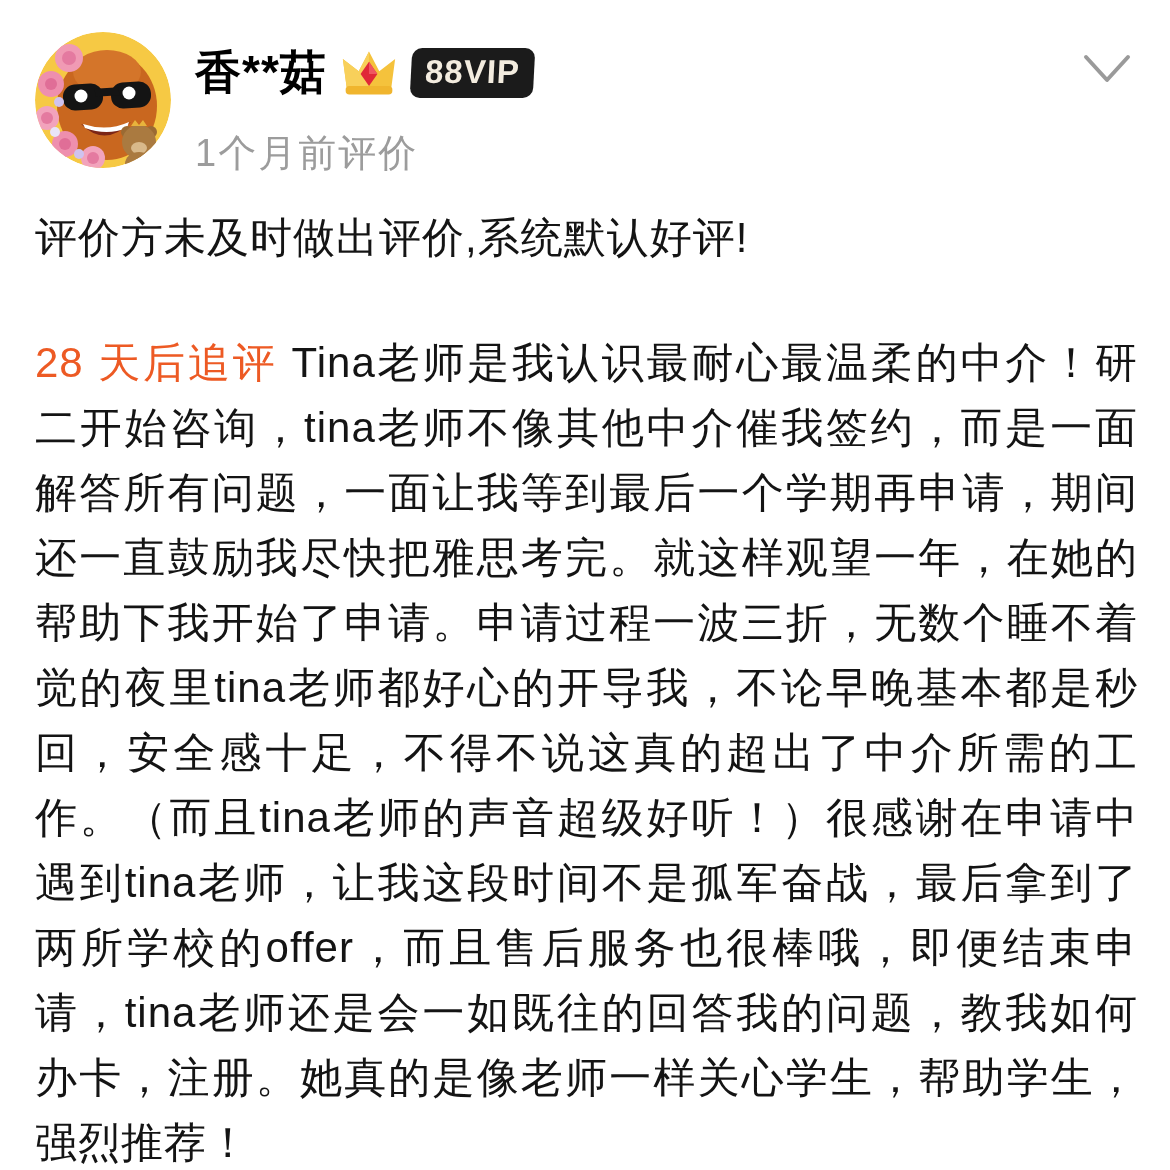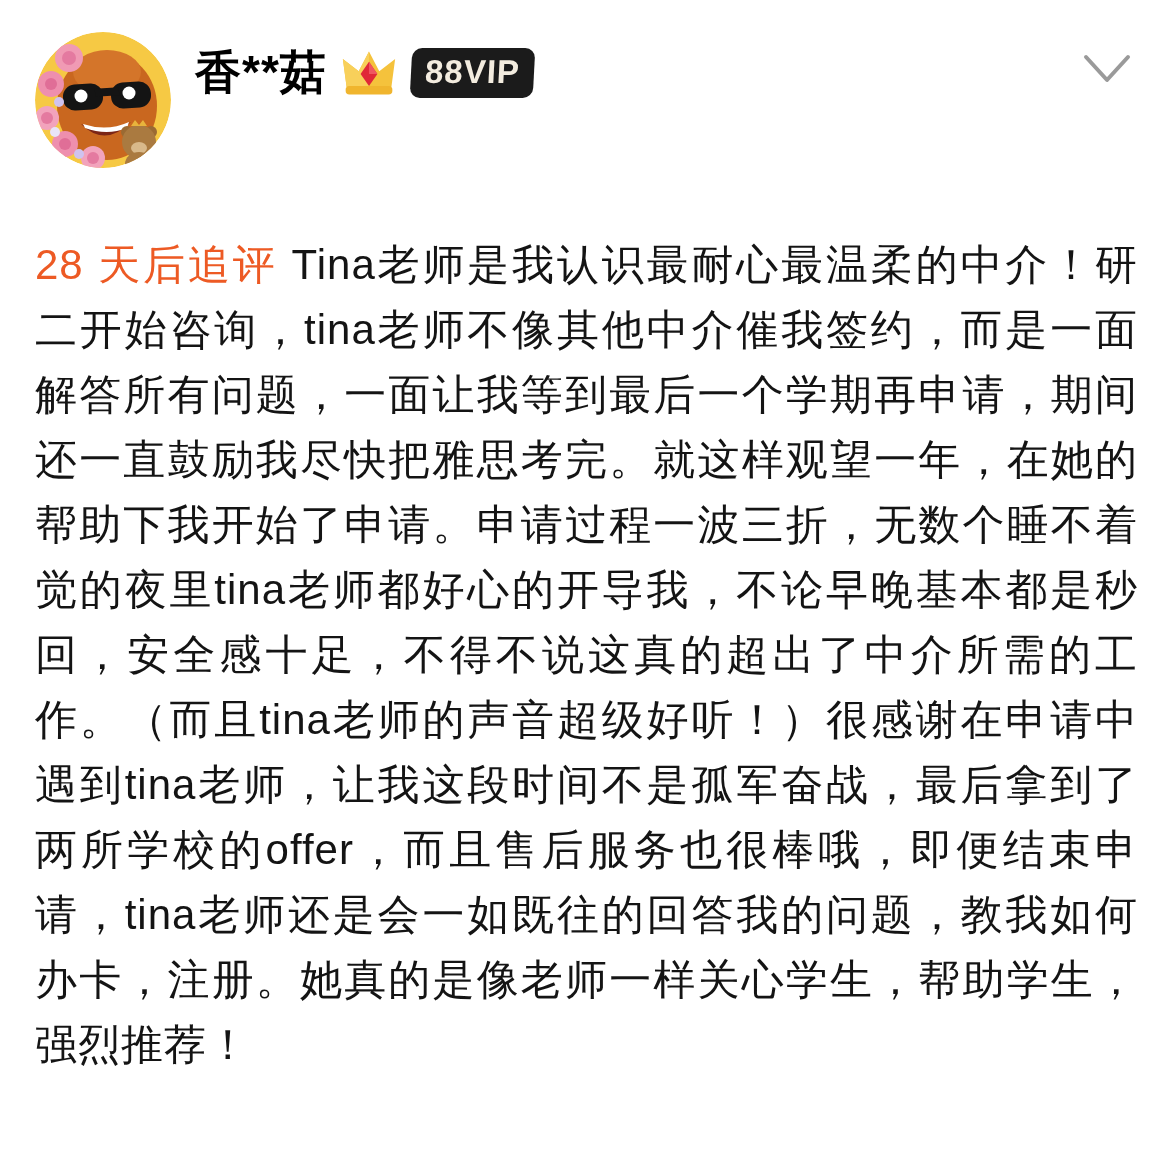--- a/index.html
+++ b/index.html
@@ -101,29 +101,31 @@
           <svg viewBox="0 0 60 54" width="56" height="52">
             <path d="M6 42 L2 12 L19 25 L30 4 L41 25 L58 12 L54 42 Z" fill="#f5c23c"></path>
             <path d="M6 42 L2 12 L19 25 L30 4 L30 42 Z" fill="#f8d05a"></path>
             <rect x="5" y="41" width="50" height="9" rx="4" fill="#f0b52e"></rect>
             <polygon points="30,15 39,28 30,41 21,28" fill="#e02838"></polygon>
             <polygon points="30,15 39,28 30,28" fill="#f05560"></polygon>
           </svg>
         </span>
         <span class="vip-badge">88VIP</span>
       </div>
+      <div class="timestamp">1个月前评价</div>
     </div>
 
     <div class="chevron">
       <svg viewBox="0 0 48 30" width="48" height="30">
         <polyline points="3,3 24,26 45,3" fill="none" stroke="#9a9a9a" stroke-width="4" stroke-linecap="round" stroke-linejoin="round"></polyline>
       </svg>
     </div>
 
   </div>
 
   <div class="body-text">
+    <p class="system-note">评价方未及时做出评价,系统默认好评!</p>
     <p class="append-paragraph">
       <span class="append-label">28 天后追评</span><span>Tina老师是我认识最耐心最温柔的中介！研二开始咨询，tina老师不像其他中介催我签约，而是一面解答所有问题，一面让我等到最后一个学期再申请，期间还一直鼓励我尽快把雅思考完。就这样观望一年，在她的帮助下我开始了申请。申请过程一波三折，无数个睡不着觉的夜里tina老师都好心的开导我，不论早晚基本都是秒回，安全感十足，不得不说这真的超出了中介所需的工作。（而且tina老师的声音超级好听！）很感谢在申请中遇到tina老师，让我这段时间不是孤军奋战，最后拿到了两所学校的offer，而且售后服务也很棒哦，即便结束申请，tina老师还是会一如既往的回答我的问题，教我如何办卡，注册。她真的是像老师一样关心学生，帮助学生，强烈推荐！</span>
     </p>
   </div>
 
 </div>
 
 </body></html>

